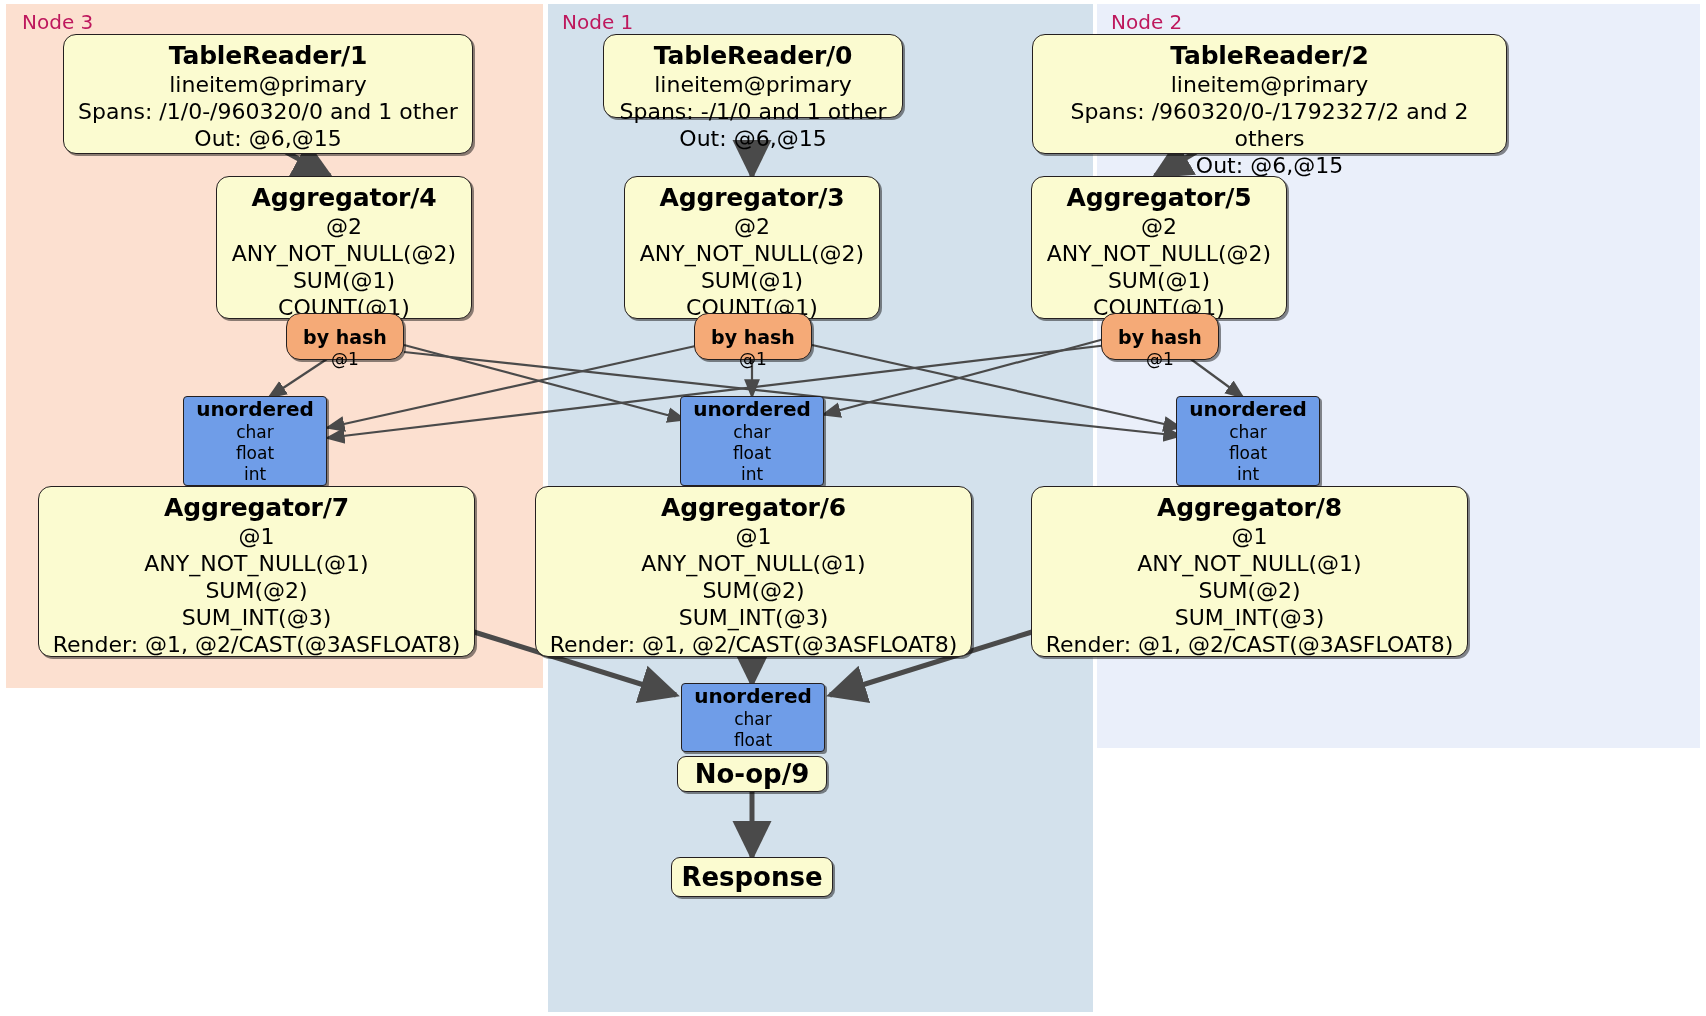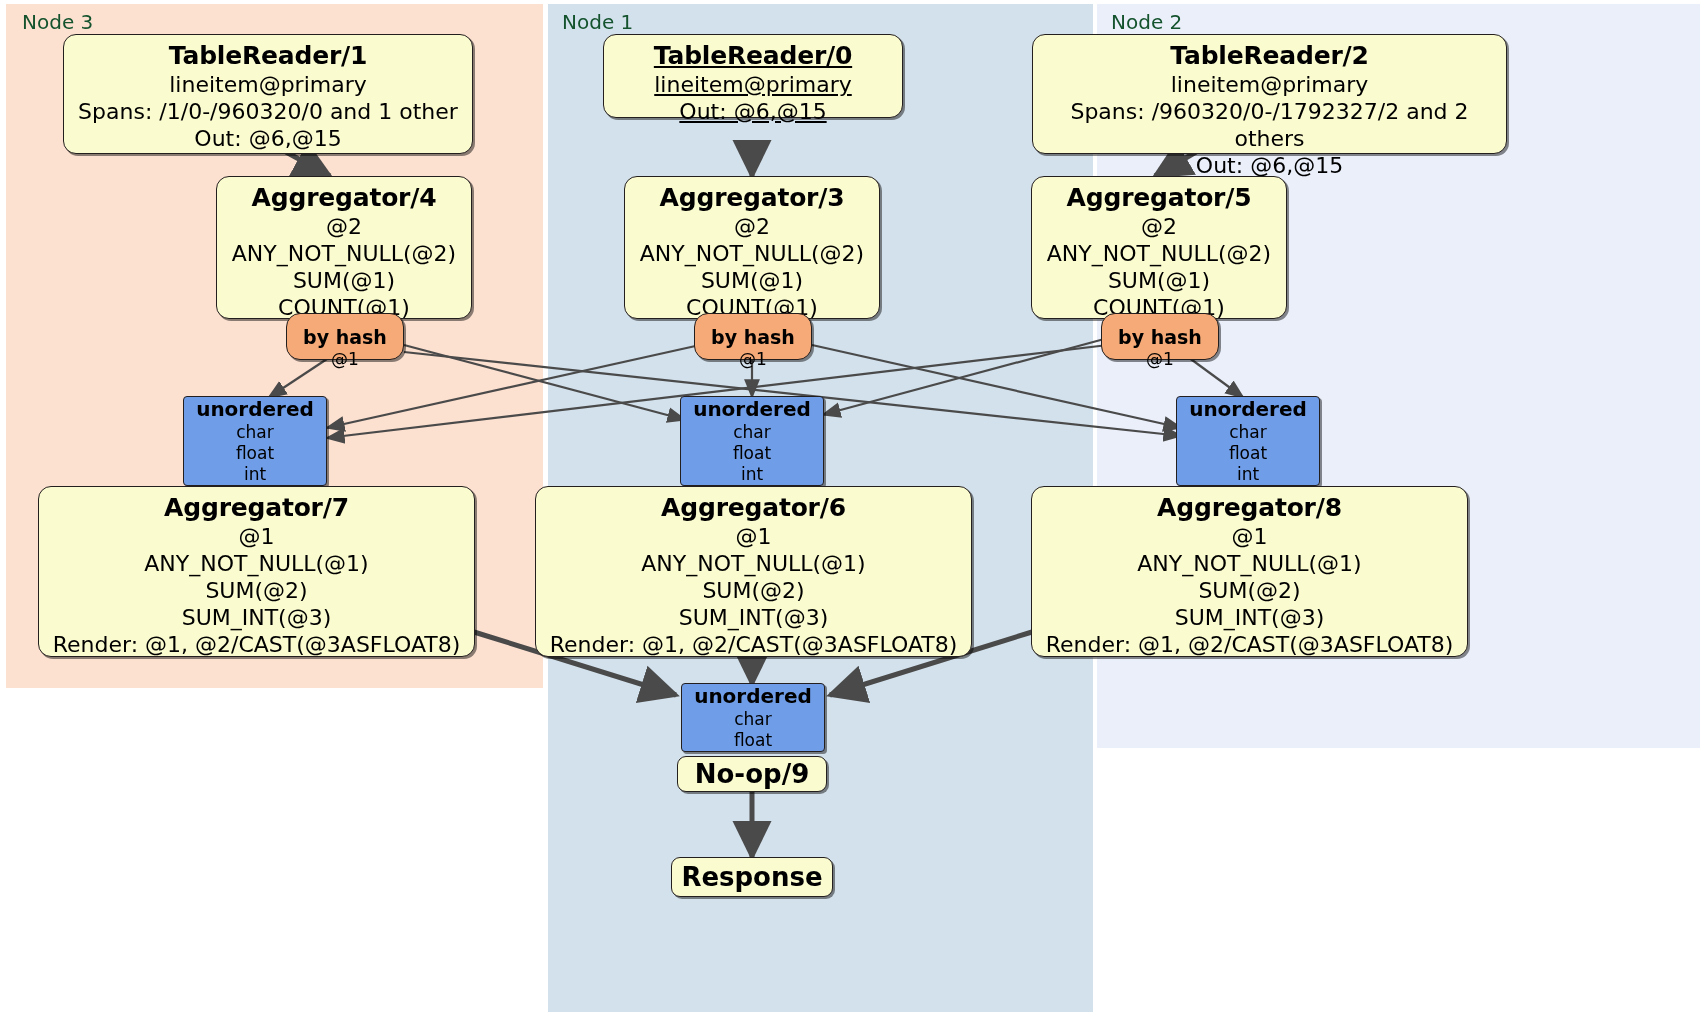--- a/index.html
+++ b/index.html
@@ -18,21 +18,21 @@
     background: #ffffff;
   }
   
   .panel {
     position: absolute;
     box-sizing: border-box;
   }
   .panel-label {
     position: absolute;
     font-size: 20px;
-    color: #14532d;
+    color: #be185d;
     white-space: nowrap;
   }
   #panel-node3 { left: 6px;    top: 4px;  width: 537px;  height: 684px; background: #fce0d0; }
   #panel-node1 { left: 548px;  top: 4px;  width: 545px;  height: 1008px; background: #d3e1ec; }
   #panel-node2 { left: 1097px; top: 4px;  width: 603px;  height: 744px; background: #eaeffa; }
 
   #label-node3 { left: 22px;   top: 10px; }
   #label-node1 { left: 562px;  top: 10px; }
   #label-node2 { left: 1111px; top: 10px; }
 
@@ -188,23 +188,24 @@
     </g>
   </svg>
 
   <div class="gnode proc" style="left:63px; top:34px; width:410px; height:120px;">
     <div class="title">TableReader/1</div>
     <div class="line">lineitem@primary</div>
     <div class="line">Spans: /1/0-/960320/0 and 1 other</div>
     <div class="line">Out: @6,@15</div>
   </div>
 
-  <div class="gnode proc" style="left:603px; top:34px; width:300px; height:84px;text-decoration:underline;">
+  <div class="gnode proc" style="left:603px; top:34px; width:300px; height:84px;">
     <div class="title">TableReader/0</div>
     <div class="line">lineitem@primary</div>
+    <div class="line">Spans: -/1/0 and 1 other</div>
     <div class="line">Out: @6,@15</div>
   </div>
 
   <div class="gnode proc" style="left:1032px; top:34px; width:475px; height:120px;">
     <div class="title">TableReader/2</div>
     <div class="line">lineitem@primary</div>
     <div class="line">Spans: /960320/0-/1792327/2 and 2 others</div>
     <div class="line">Out: @6,@15</div>
   </div>
 

